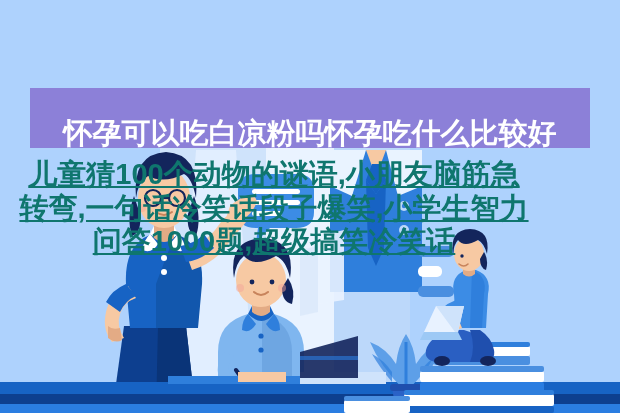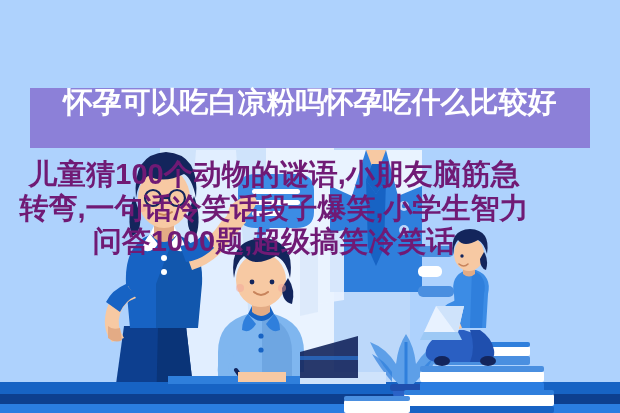--- a/index.html
+++ b/index.html
@@ -30,46 +30,47 @@
 
   
   .title-banner {
     position: absolute;
     left: 30px;
     top: 88px;
     width: 560px;
     height: 60px;
     background: #8c80d8;
     display: flex;
-    align-items: flex-start;
+    align-items: flex-end;
     justify-content: center;
     z-index: 20;
   }
   .title-banner-text {
     color: #ffffff;
     font-size: 29px;
     font-weight: bold;
     letter-spacing: 0px;
     white-space: nowrap;
     line-height: 1;
   }
 
   
   .caption {
     position: absolute;
     left: 0px;
     top: 158px;
     width: 548px;
     z-index: 25;
     text-align: center;
-    color: #701a75;
+    color: #0f766e;
     font-size: 29px;
     font-weight: bold;
     line-height: 1.16;
     white-space: pre-line;
+    text-decoration: underline;
   }
 </style>
 </head>
 <body>
 
 <div id="canvas">
 
   <svg class="illus" viewBox="0 0 620 413" preserveAspectRatio="none" xmlns="http://www.w3.org/2000/svg">
 
     <defs>

